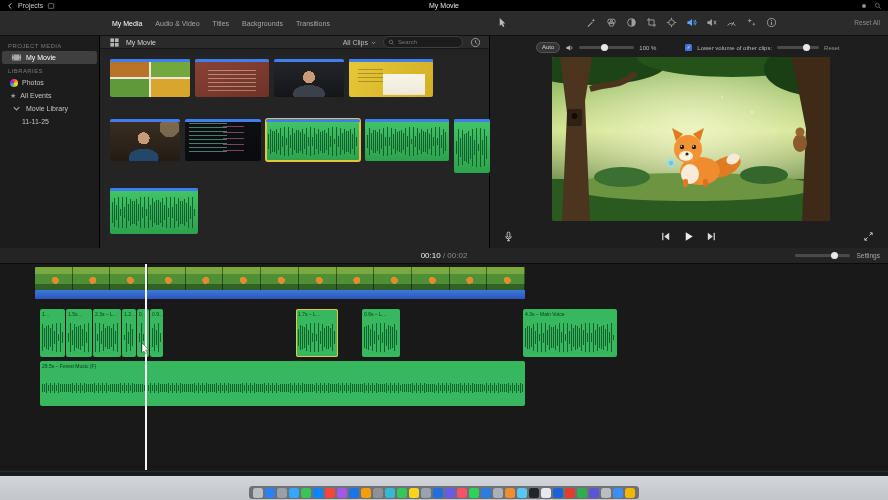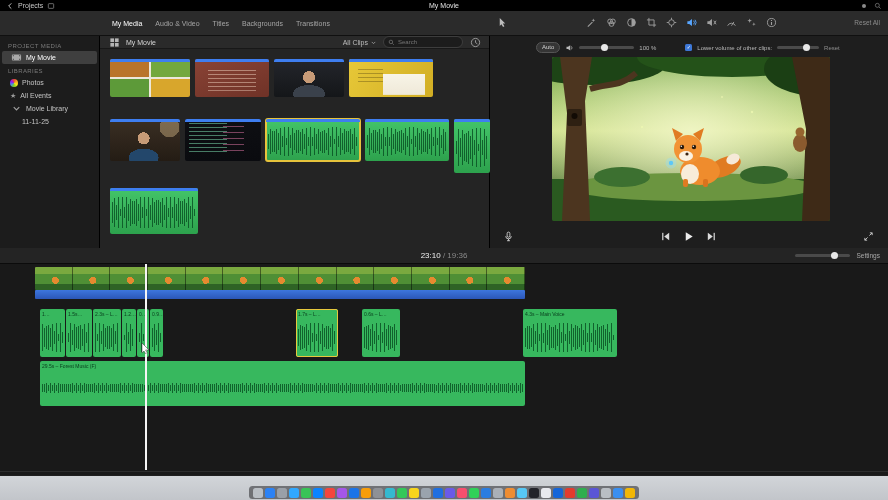--- a/index.html
+++ b/index.html
@@ -632,22 +632,22 @@
               <path d="M7.5 2H10v2.5M4.5 10H2V7.5M10 2L7 5M2 10l3-3" fill="none" stroke="#cfcfcf"></path>
             </svg>
           </span>
       </div>
     </div>
   </div>
 
   <div class="timeline">
     <div class="tl-header">
       <span class="tl-time">
-        <span>23:10</span>
-        <span class="total">/ 19:36</span>
+        <span>00:10</span>
+        <span class="total">/ 00:02</span>
       </span>
       <span class="tl-right">
         <span class="slider tl-zoom">
           <span class="knob" style="left:36px"></span>
           </span>
         <span>Settings</span>
       </span>
     </div>
     <div class="tracks">
       <div class="filmstrip">

